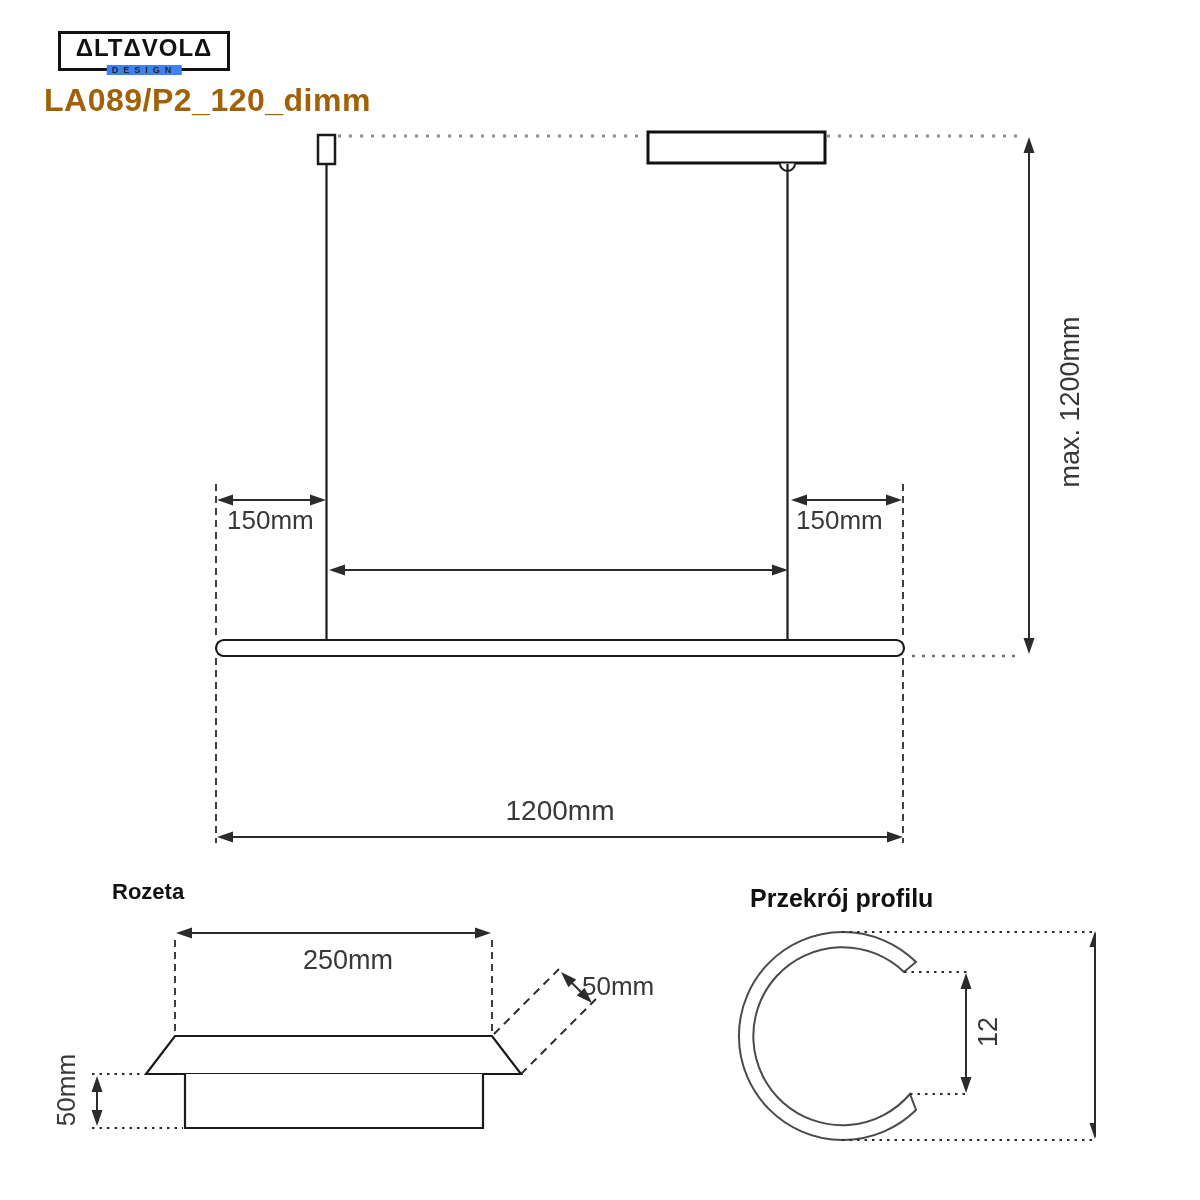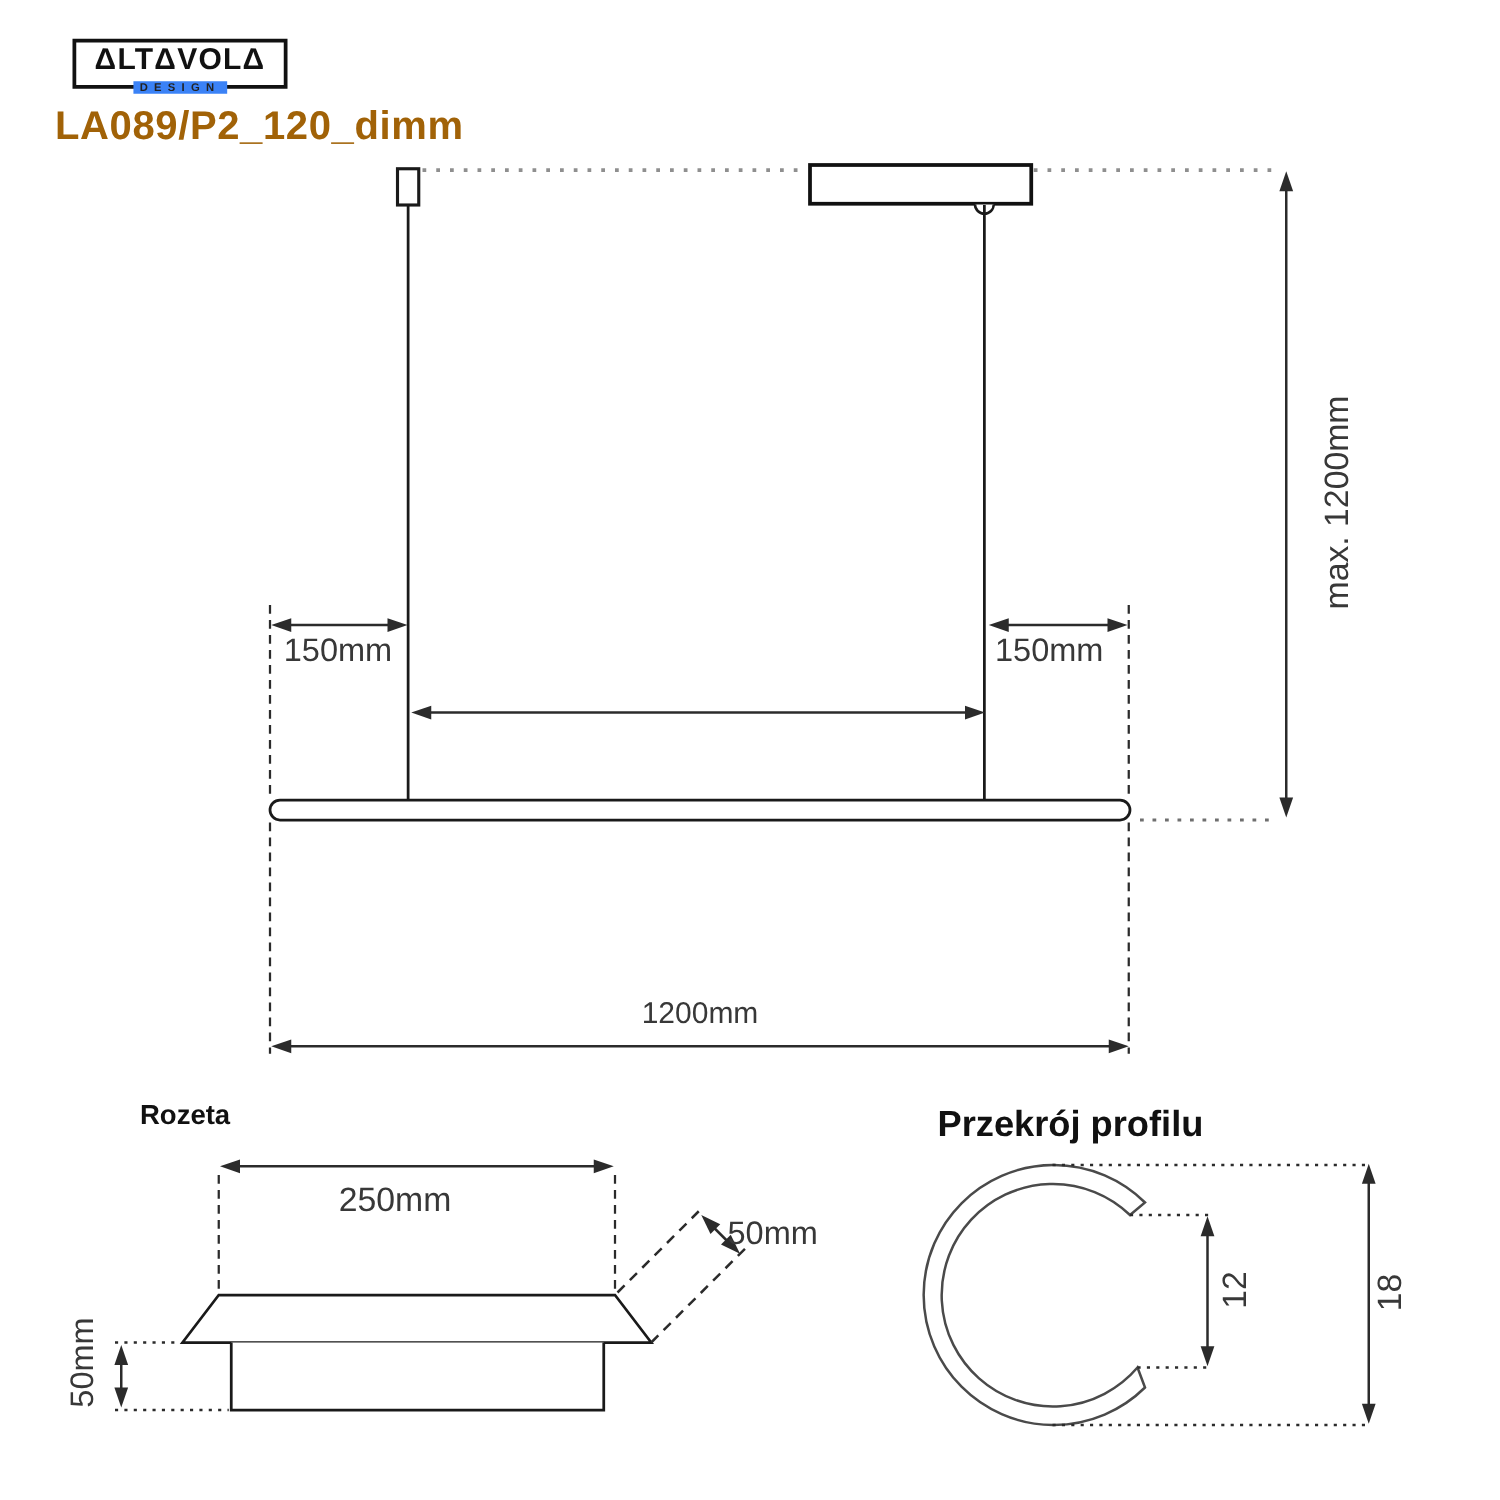--- a/index.html
+++ b/index.html
@@ -1,35 +1,35 @@
 <!DOCTYPE html>
 <html><head>
 <meta charset="utf-8">
 <style>
   html,body{margin:0;padding:0;background:#ffffff;}
   #canvas{position:relative;width:1096px;height:1200px;background:#ffffff;overflow:hidden;
-          font-family:"Liberation Sans", sans-serif;padding-left:48px;}
+          font-family:"Liberation Sans", sans-serif;}
   svg{position:absolute;left:0;top:0;}
 
   
   .logo-box{position:absolute;left:58px;top:31px;width:166px;height:34px;
             border:3px solid #111;display:flex;align-items:center;justify-content:center;}
   .logo-main{font-size:24px;font-weight:bold;letter-spacing:1px;color:#111;line-height:1;
              margin-top:-6px;}
   .logo-sub{position:absolute;left:50%;bottom:-7px;transform:translateX(-50%);
             background:#3b82f6;padding:0 5px;font-size:9px;font-weight:bold;
             letter-spacing:5px;color:#222;white-space:nowrap;}
   .product-code{position:absolute;left:44px;top:82px;font-size:32px;font-weight:bold;
                 color:#a16207;letter-spacing:0.5px;}
 
   
   .dim{position:absolute;color:#383838;font-weight:300;white-space:nowrap;}
   .dim-26{font-size:26px;}
   .dim-27{font-size:27px;}
-  .dim-28{font-size:24px;text-align:right;}
+  .dim-28{font-size:28px;text-align:right;}
   .center{transform:translate(-50%,-50%);}
   .rot{transform:translate(-50%,-50%) rotate(-90deg);}
   .sec-title{position:absolute;font-weight:bold;color:#111;white-space:nowrap;}
 </style>
 </head>
 <body>
 
 <div id="canvas">
 
   <svg width="1200" height="1200" viewBox="0 0 1200 1200">
@@ -106,21 +106,21 @@
     <span class="logo-sub">DESIGN</span>
   </div>
   <div class="product-code">LA089/P2_120_dimm</div>
 
   <div class="dim dim-26" style="left:227px;top:505px;">150mm</div>
   <div class="dim dim-26" style="left:796px;top:505px;">150mm</div>
   <div class="dim dim-27 rot" style="left:1070px;top:402px;">max. 1200mm</div>
   <div class="dim dim-28 center" style="left:560px;top:811px;">1200mm</div>
 
   <div class="sec-title" style="left:112px;top:879px;font-size:22px;">Rozeta</div>
-  <div class="dim dim-27 center" style="left:316px;top:960px;">250mm</div>
+  <div class="dim dim-27 center" style="left:348px;top:960px;">250mm</div>
   <div class="dim dim-26" style="left:582px;top:971px;">50mm</div>
   <div class="dim dim-26 rot" style="left:66px;top:1090px;">50mm</div>
 
-  <div class="sec-title" style="left:750px;top:884px;font-size:29px;text-align:right;">Przekrój profilu</div>
+  <div class="sec-title" style="left:750px;top:884px;font-size:25px;text-align:right;">Przekrój profilu</div>
   <div class="dim dim-27 rot" style="left:988px;top:1032px;">12</div>
   <div class="dim dim-27 rot" style="left:1112px;top:1034px;">18</div>
 
 </div>
 
 </body></html>

